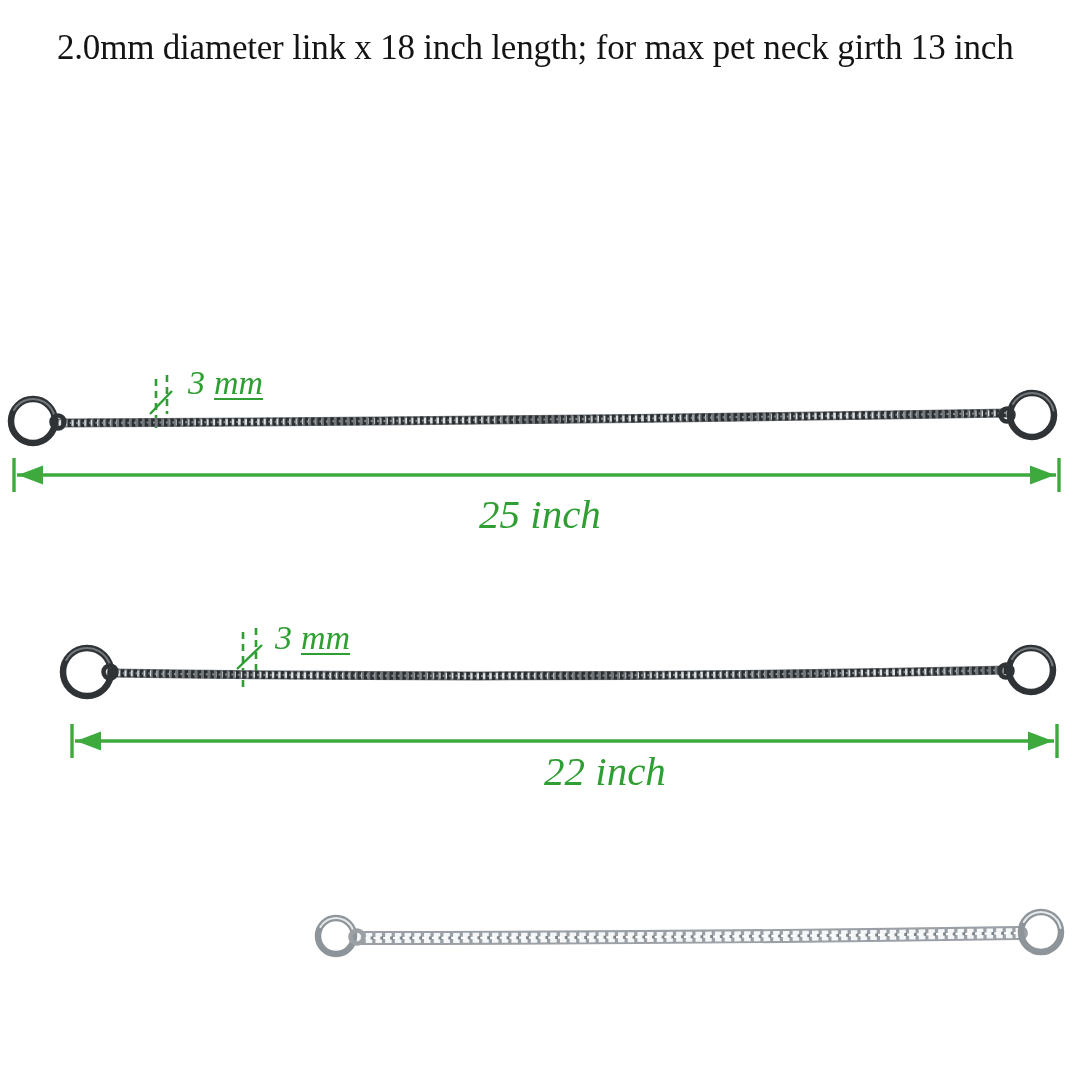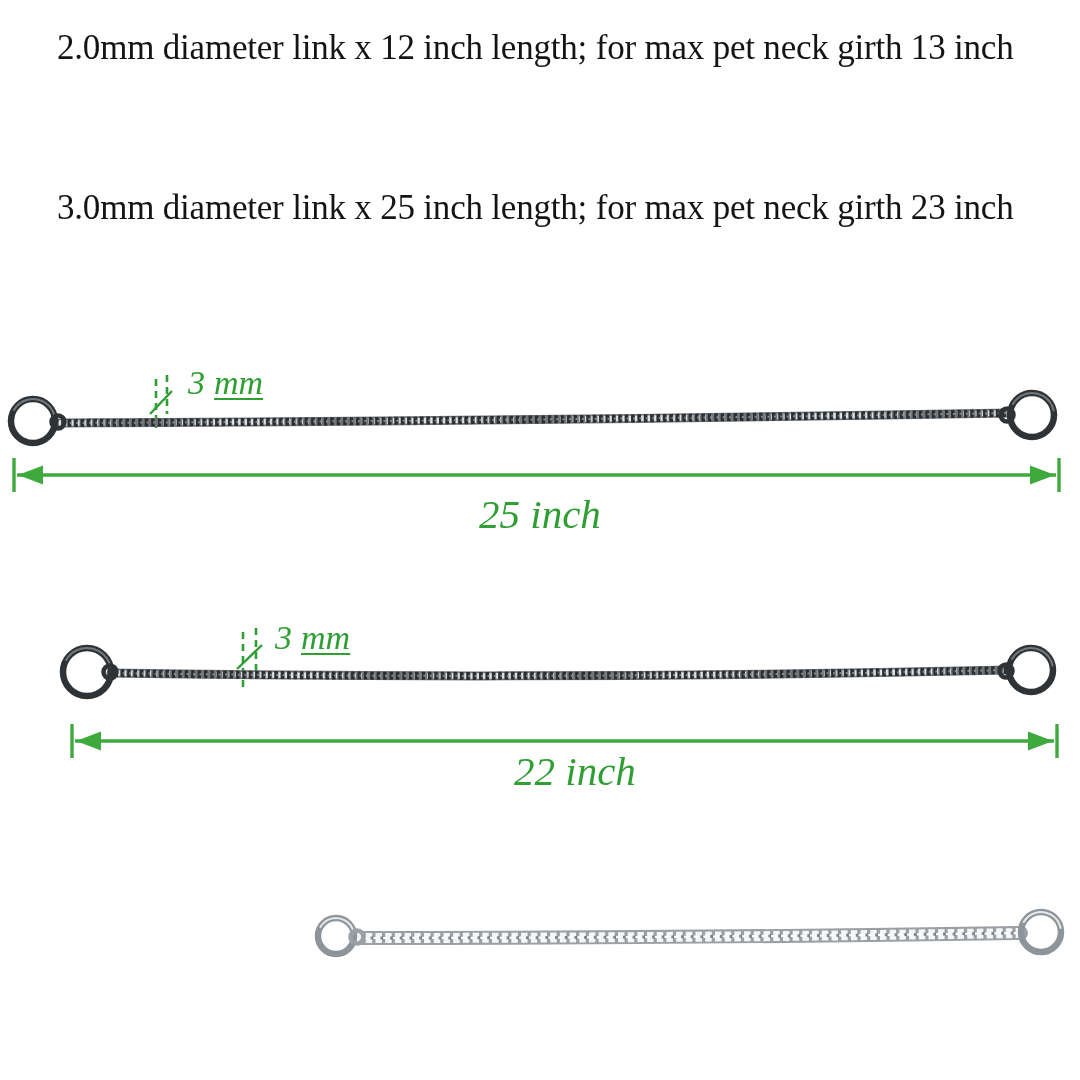--- a/index.html
+++ b/index.html
@@ -42,22 +42,21 @@
     text-underline-offset: 4px;
     text-decoration-thickness: 2px;
   }
   .len-label { font-size: 41px; font-style: italic; }
 </style>
 </head>
 <body>
 
 <div class="canvas">
 
-  <div class="spec-line" style="top:30px">2.0mm diameter link x 12 inch length; for max pet neck girth 13 inch</div>
-  <div class="spec-line" style="top:190px">3.0mm diameter link x 25 inch length; for max pet neck girth 23 inch</div>
+  <div class="spec-line" style="top:30px">2.0mm diameter link x 18 inch length; for max pet neck girth 13 inch</div>
 
   <svg class="diagram" width="1080" height="1080" viewBox="0 0 1080 1080">
     <g id="g-marker25">
         <path d="M 156 379 V 428" fill="none" stroke="#2f9e33" stroke-width="2.6" stroke-dasharray="7 5"></path>
         <path d="M 167 375 V 414" fill="none" stroke="#2f9e33" stroke-width="2.6" stroke-dasharray="7 5"></path>
         <line x1="150" y1="414" x2="172" y2="391" stroke="#2f9e33" stroke-width="2.4"></line>
       </g>
     <g id="g-marker22">
         <path d="M 243 632 V 691" fill="none" stroke="#2f9e33" stroke-width="2.6" stroke-dasharray="7 5"></path>
         <path d="M 256 628 V 677" fill="none" stroke="#2f9e33" stroke-width="2.6" stroke-dasharray="7 5"></path>
@@ -117,15 +116,15 @@
   <div class="green-label mm-label" style="left:188px;top:366px">
     <span class="val">3</span><span class="unit">mm</span>
   </div>
 
   <div class="green-label mm-label" style="left:275px;top:621px">
     <span class="val">3</span><span class="unit">mm</span>
   </div>
 
   <div class="green-label len-label" style="left:479px;top:494px">25 inch</div>
 
-  <div class="green-label len-label" style="left:514px;top:751px">22 inch</div>
+  <div class="green-label len-label" style="left:544px;top:751px">22 inch</div>
 
 </div>
 
 </body></html>

